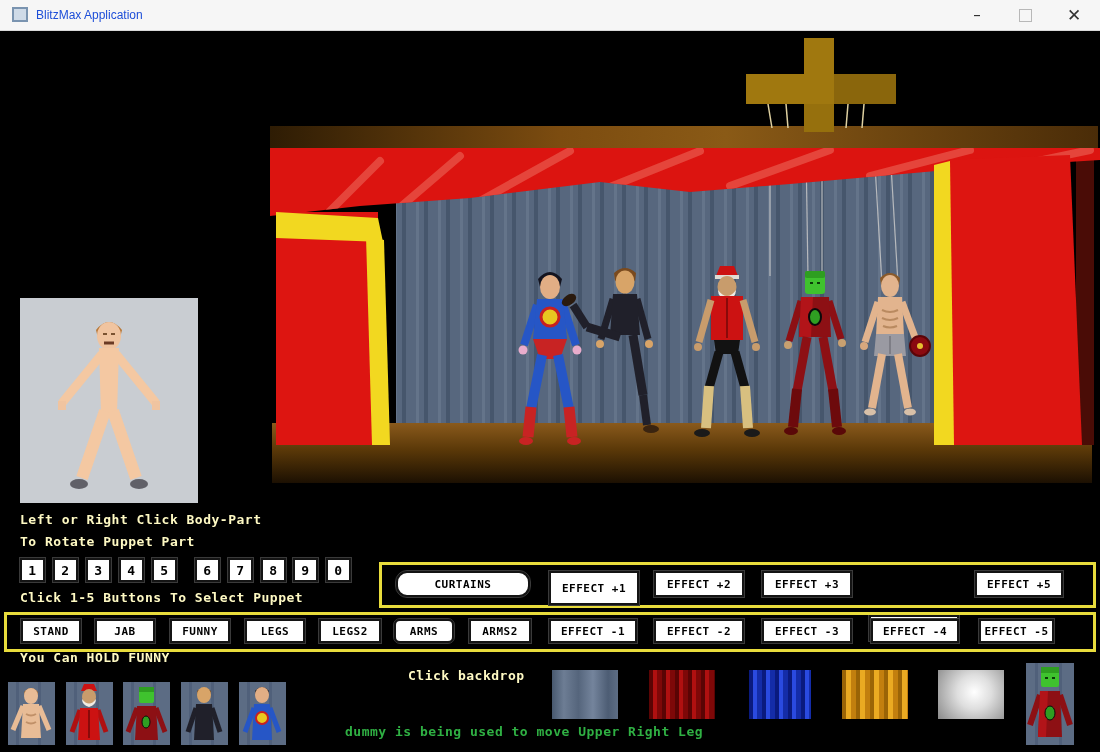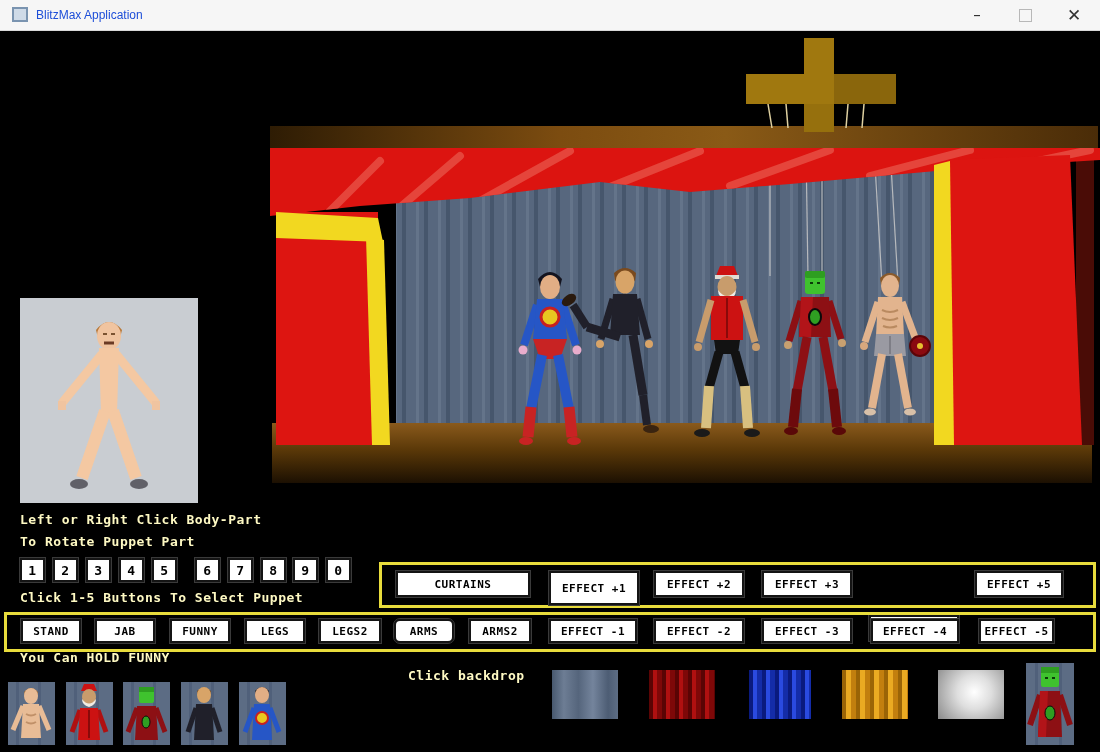--- a/index.html
+++ b/index.html
@@ -276,21 +276,21 @@
   <div class="btn numbtn" style="left:293px;top:558px;width:25px;height:24px;">
       <span>9</span>
     </div>
   <div class="btn numbtn" style="left:326px;top:558px;width:25px;height:24px;">
       <span>0</span>
     </div>
 
   <div class="txt" style="left:20px;top:590px;">Click 1-5 Buttons To Select Puppet</div>
 
   <div class="panel" style="left:379px;top:562px;width:717px;height:46px;"></div>
-  <div class="btn" style="left:396px;top:571px;width:134px;height:26px;">
+  <div class="btn" style="left:396px;top:571px;width:134px;height:26px;border-radius:11px;">
       <span>CURTAINS</span>
     </div>
   <div class="btn" style="left:549px;top:571px;width:90px;height:34px;">
       <span>EFFECT +1</span>
     </div>
   <div class="btn" style="left:654px;top:571px;width:90px;height:26px;">
       <span>EFFECT +2</span>
     </div>
   <div class="btn" style="left:762px;top:571px;width:90px;height:26px;">
       <span>EFFECT +3</span>
@@ -427,14 +427,15 @@
       <line x1="19" y1="15" x2="22" y2="15" stroke="#0a3a08" stroke-width="2"></line>
         <line x1="26" y1="15" x2="29" y2="15" stroke="#0a3a08" stroke-width="2"></line>
       <path d="M14,32 L4,62" stroke="#8d1014" stroke-width="6"></path>
         <path d="M34,32 L44,62" stroke="#8d1014" stroke-width="6"></path>
       <polygon points="14,28 34,28 36,74 12,74" fill="#8d1014"></polygon>
         <polygon points="14,28 22,28 20,74 12,74" fill="#b21419"></polygon>
       <ellipse cx="24" cy="50" rx="5" ry="7" fill="#2f9e22" stroke="#0a0a0a"></ellipse>
       </svg>
   </div>
 
+  <div class="txt status" style="left:345px;top:724px;">dummy is being used to move Upper Right Leg</div>
 
 </div>
 
 </body></html>

